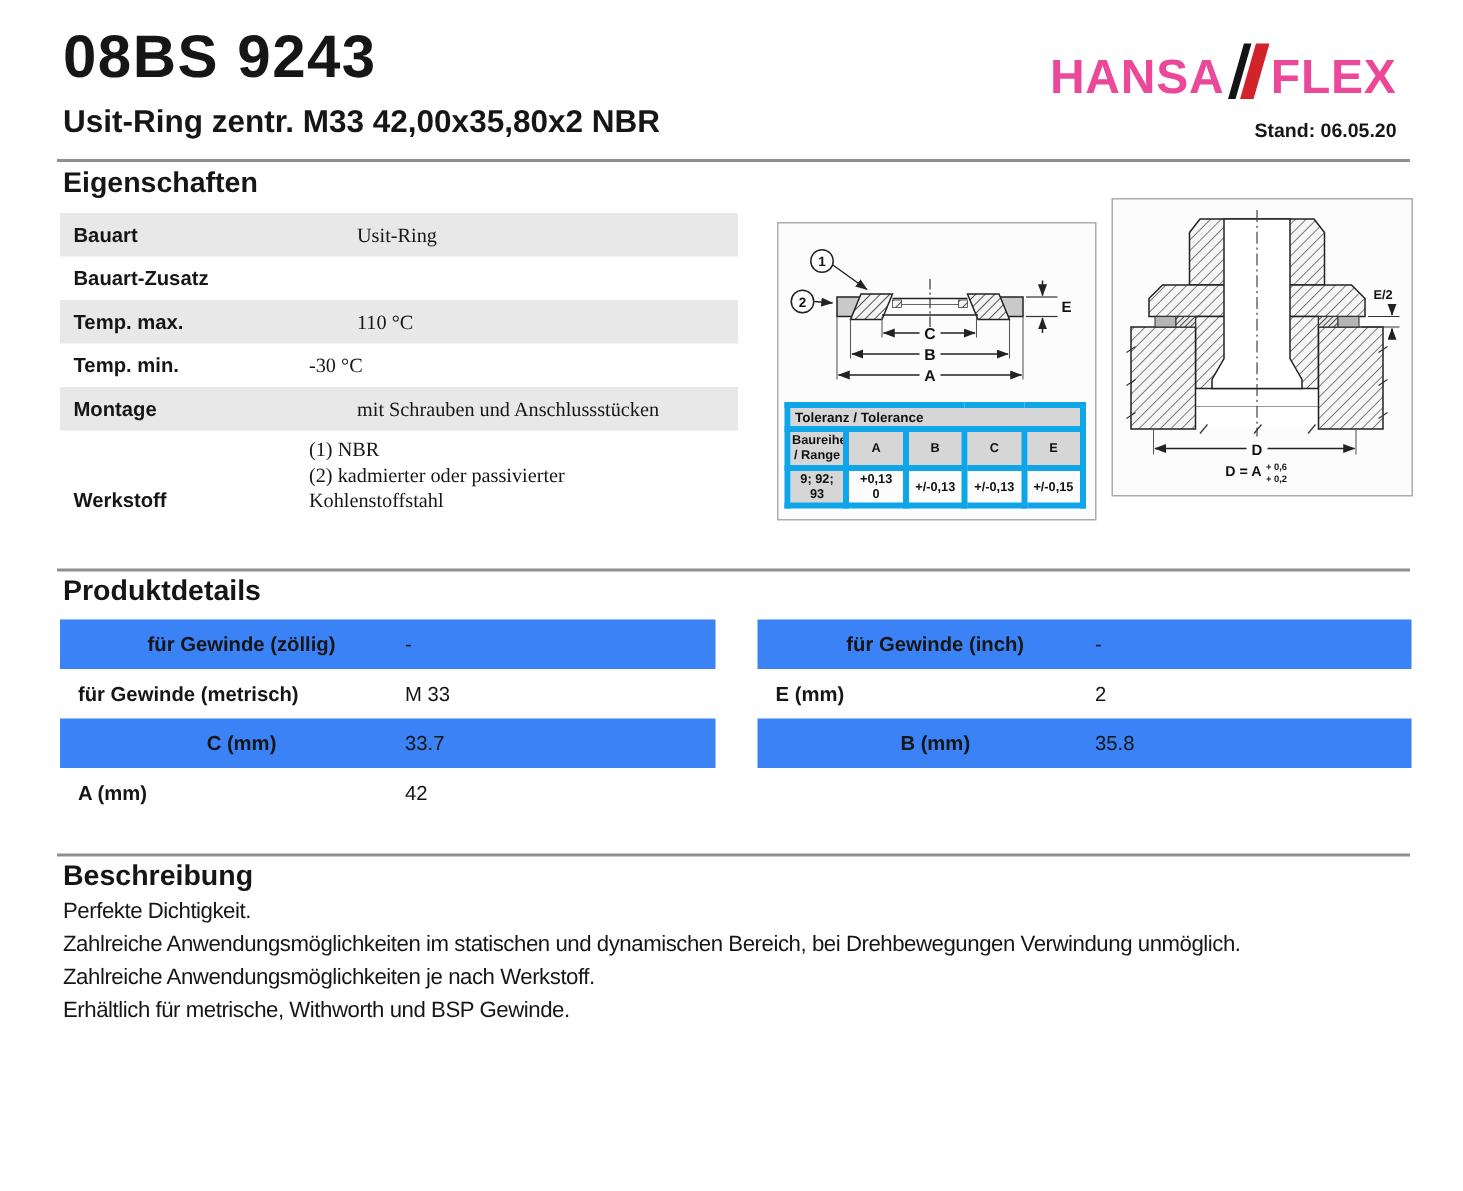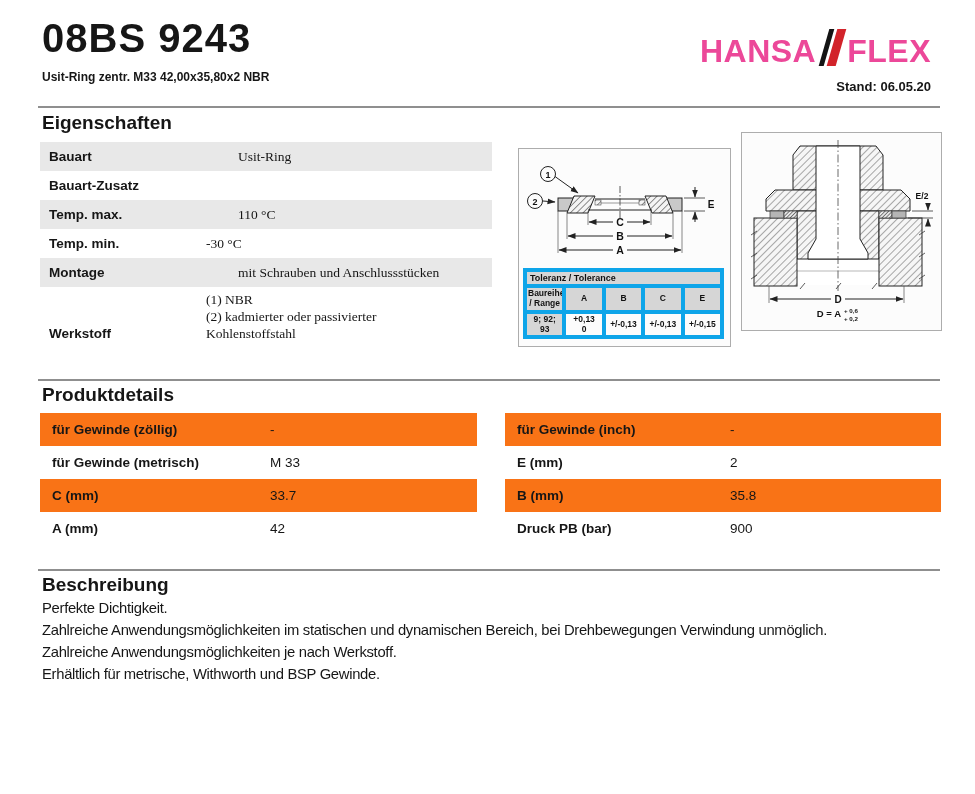--- a/index.html
+++ b/index.html
@@ -4,21 +4,21 @@
 <style>
   html,body{margin:0;padding:0;}
   body{
     width:975px;height:794px;position:relative;background:#ffffff;
     font-family:"Liberation Sans",sans-serif;color:#161616;overflow:hidden;
   }
   .abs{position:absolute;}
 
   
   #title{left:42px;top:16px;font-size:40px;font-weight:bold;letter-spacing:1px;line-height:1.1;}
-  #subtitle{left:42px;top:70px;font-size:12px;font-weight:bold;}
+  #subtitle{left:42px;top:70px;font-size:21px;font-weight:bold;}
   #logo{top:29px;right:44px;display:flex;align-items:flex-end;height:37px;}
   .logo-word{font-size:32px;font-weight:bold;color:#ec4899;line-height:29px;letter-spacing:0.5px;}
   .slash{width:5px;height:37px;background:#141414;transform:skewX(-16deg);margin-left:8px;}
   .slash.red{width:9px;background:#d2232a;margin-left:3px;margin-right:6px;}
   #stand{top:79px;right:44px;font-size:13px;font-weight:bold;}
 
   .rule{left:38px;width:902px;height:2px;background:#8f8f8f;}
   #rule1{top:106px;} #rule2{top:379px;} #rule3{top:569px;}
   .section-h{left:42px;font-size:19px;font-weight:bold;}
   #h-eig{top:112px;} #h-prod{top:384px;} #h-besch{top:574px;}
@@ -29,21 +29,21 @@
   .eig-row.g{background:#e8e8e8;gap:32px;}
   .eig-label{width:157px;padding-left:9px;font-weight:bold;flex:none;}
   .eig-value{flex:1;font-family:Liberation Serif, serif;}
   .eig-row.multi{align-items:flex-end;padding:4px 0;line-height:17px;}
 
   
   .pd-table{top:413px;font-size:13.5px;}
   #pd-left{left:40px;width:437px;}
   #pd-right{left:505px;width:436px;}
   .pd-row{display:flex;height:33px;align-items:center;}
-  .pd-row.g{background:#f97316;}
+  .pd-row.g{background:#3b82f6;text-align:center;}
   .pd-label{font-weight:bold;padding-left:12px;flex:none;}
   #pd-left .pd-label{width:218px;}
   #pd-right .pd-label{width:213px;}
 
   
   #besch-text{left:42px;top:597px;width:900px;font-size:14.8px;line-height:22px;letter-spacing:-0.3px;}
 
   
   .draw-box{border:1px solid #adadad;background:#fcfcfc;}
   #draw1{left:518px;top:148px;width:211px;height:197px;}
@@ -283,24 +283,20 @@
     <div class="pd-value">-</div>
   </div>
   <div class="pd-row">
     <div class="pd-label">E (mm)</div>
     <div class="pd-value">2</div>
   </div>
   <div class="pd-row g">
     <div class="pd-label">B (mm)</div>
     <div class="pd-value">35.8</div>
   </div>
-  <div class="pd-row">
-    <div class="pd-label">Druck PB (bar)</div>
-    <div class="pd-value">900</div>
-  </div>
 </div>
 
 <div class="abs rule" id="rule3"></div>
 <div class="abs section-h" id="h-besch">Beschreibung</div>
 
 <div class="abs" id="besch-text">
   <div>Perfekte Dichtigkeit.</div>
   <div>Zahlreiche Anwendungsmöglichkeiten im statischen und dynamischen Bereich, bei Drehbewegungen Verwindung unmöglich.</div>
   <div>Zahlreiche Anwendungsmöglichkeiten je nach Werkstoff.</div>
   <div>Erhältlich für metrische, Withworth und BSP Gewinde.</div>

